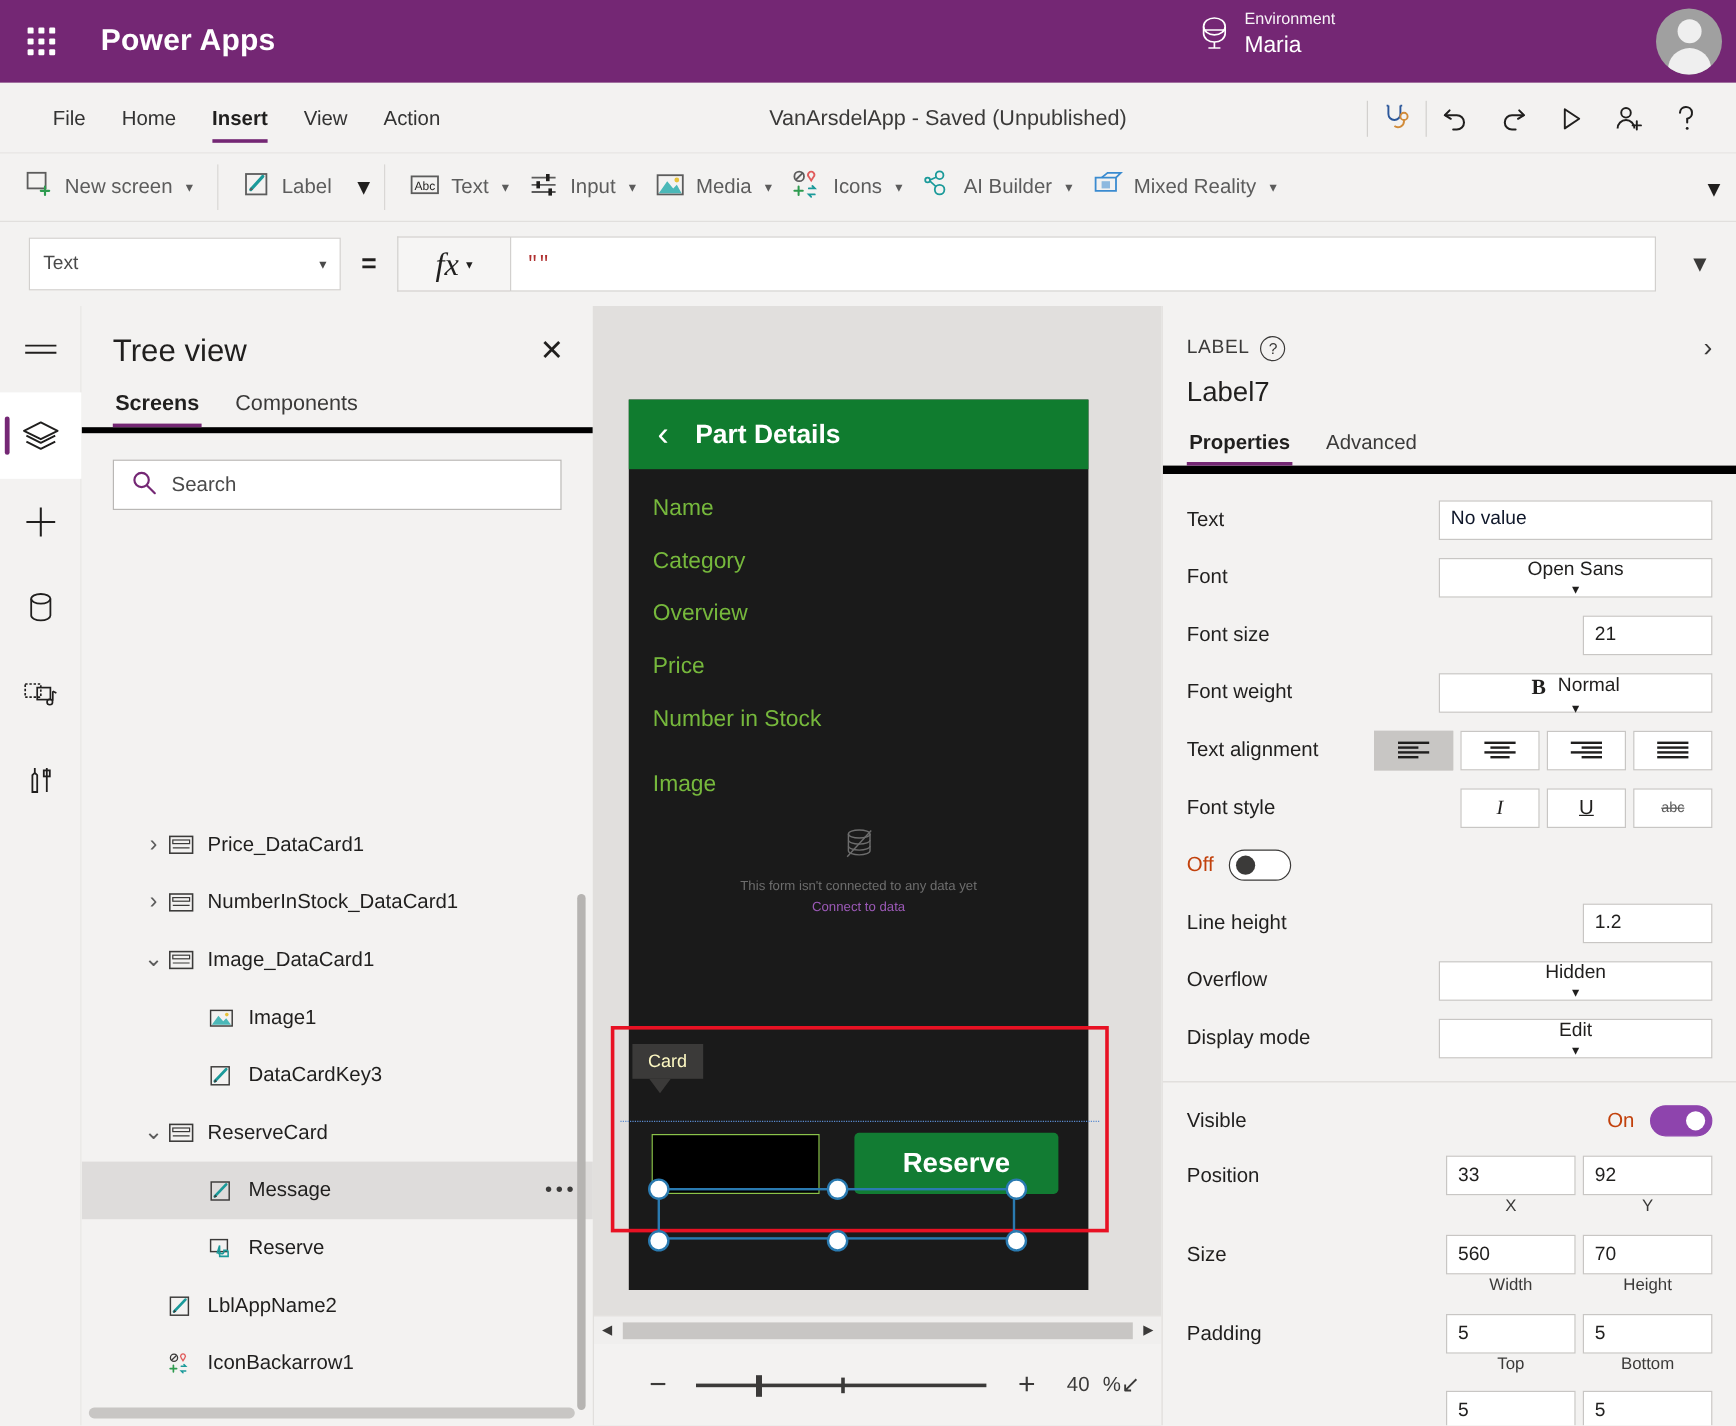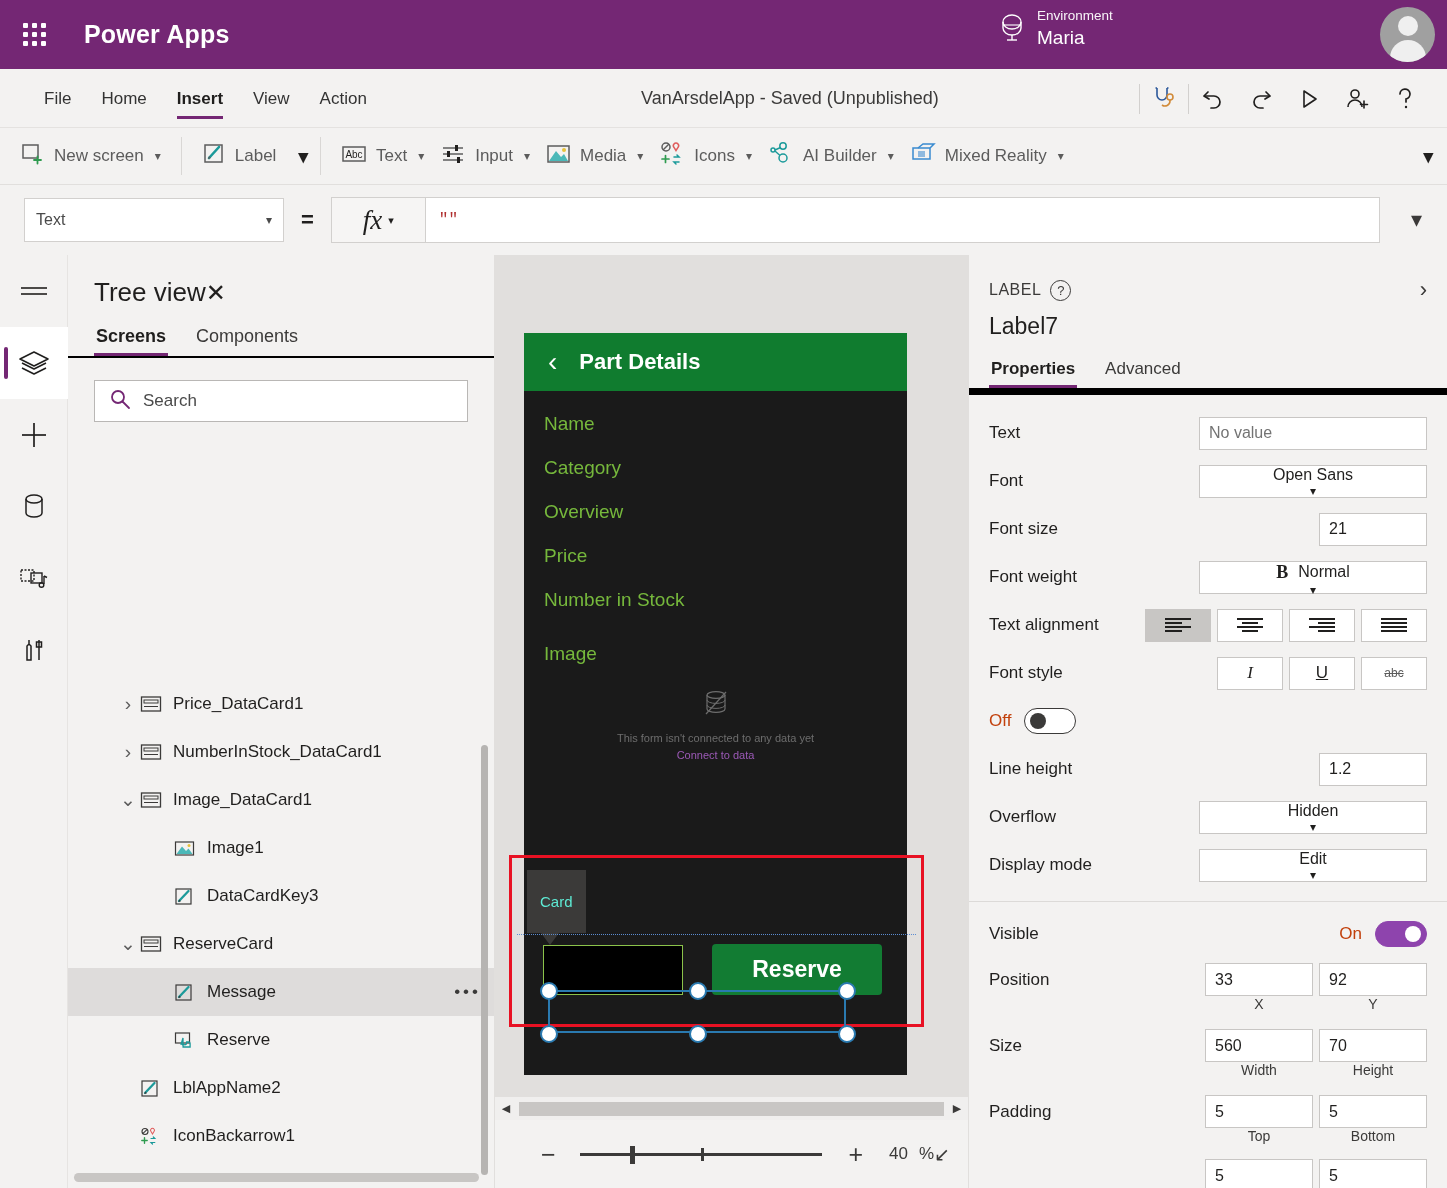--- a/index.html
+++ b/index.html
@@ -114,24 +114,24 @@
   .rail-btn.sel:before {
     content:""; position:absolute; left:4px; top:20px; width:4px; height:32px;
     background:#742774; border-radius:2px;
   }
 
   
   .treeview {
     position:absolute; top:255px; left:68px; width:427px; height:933px;
     background:#f3f2f1; border-right:1px solid #e1dfdd; overflow:hidden;
   }
-  .tv-head { display:flex; align-items:center; padding:22px 24px 0 26px; }
+  .tv-head { display:flex; align-items:center; justify-content:space-between; padding:22px 24px 0 26px; }
   .tv-title { font-size:26px; color:#201f1e; font-weight:400; }
   .tv-close { font-size:24px; color:#201f1e; cursor:pointer; line-height:1; }
-  .tv-tabs { display:flex; padding:0 26px; margin-top:18px; border-bottom:2px solid #000000; }
+  .tv-tabs { display:flex; padding:0 26px; margin-top:18px; border-bottom:5px solid #000000; }
   .tv-tab { font-size:18px; color:#3b3a39; padding:0 2px 9px; margin-right:26px; cursor:pointer; position:relative; }
   .tv-tab.active { font-weight:700; color:#201f1e; }
   .tv-tab.active:after { content:""; position:absolute; left:0; right:0; bottom:0; height:3px; background:#742774; }
   .tv-search {
     margin:22px 26px 0; height:42px; background:#fff; border:1px solid #b9b7b5;
     display:flex; align-items:center; padding-left:14px; gap:12px;
   }
   .tv-search .ph { font-size:17px; color:#4a4a4a; }
   .tree-list { position:absolute; top:425px; left:0; width:427px; height:740px; overflow:hidden; }
   .tnode {
@@ -160,22 +160,22 @@
   .form-field { color:#76b83c; font-size:19px; margin:22px 0 0 20px; }
   .form-empty { text-align:center; margin-top:22px; }
   .form-empty .msg { color:#6d6d6d; font-size:11px; margin-top:7px; }
   .form-empty .lnk { color:#9b59b6; font-size:11px; margin-top:5px; }
 
   .card-sel {
     position:absolute; left:14px; top:600px; width:415px; height:172px;
     border:3px solid #e81123;
   }
   .card-tag {
-    position:absolute; left:15px; top:12px; background:#3b3a39; color:#5eead4;
-    font-size:15px; padding:23px 13px;
+    position:absolute; left:15px; top:12px; background:#3b3a39; color:#fef9c3;
+    font-size:15px; padding:6px 13px;
   }
   .card-tag:after {
     content:""; position:absolute; left:14px; bottom:-12px; border-left:9px solid transparent;
     border-right:9px solid transparent; border-top:12px solid #3b3a39;
   }
   .card-dotted { position:absolute; left:5px; right:5px; top:76px; border-top:1px dotted #5b8bd0; }
   .msg-box {
     position:absolute; left:31px; top:87px; width:140px; height:50px;
     background:#000; border:1px solid #8bc34a;
   }
@@ -231,21 +231,21 @@
   .pp-tab { font-size:17px; color:#3b3a39; padding:0 2px 9px; margin-right:26px; cursor:pointer; position:relative; }
   .pp-tab.active { font-weight:700; color:#201f1e; }
   .pp-tab.active:after { content:""; position:absolute; left:0; right:0; bottom:0; height:3px; background:#742774; }
 
   .prow { display:flex; align-items:center; padding:0 20px; height:48px; }
   .plabel { font-size:17px; color:#201f1e; flex:1; }
   .pfield {
     width:228px; height:33px; background:#fff; border:1px solid #c8c6c4;
     display:flex; align-items:center; padding:0 9px; font-size:16px; color:#201f1e;
   }
-  .pfield.ph { color:#737373; }
+  .pfield.ph { color:#0f172a; }
   .pfield.dd { justify-content:space-between; cursor:pointer;flex-direction:column; }
   .pfield.small { width:108px; justify-content:flex-start; }
   .pfield .b { font-family:"Liberation Serif", serif; font-weight:700; font-size:18px; margin-right:10px; }
   .seg-group { display:flex; gap:6px; }
   .seg {
     width:66px; height:33px; background:#fff; border:1px solid #c8c6c4;
     display:flex; align-items:center; justify-content:center; cursor:pointer;
     font-size:17px; color:#201f1e;
   }
   .seg.on { background:#c8c6c4; }

